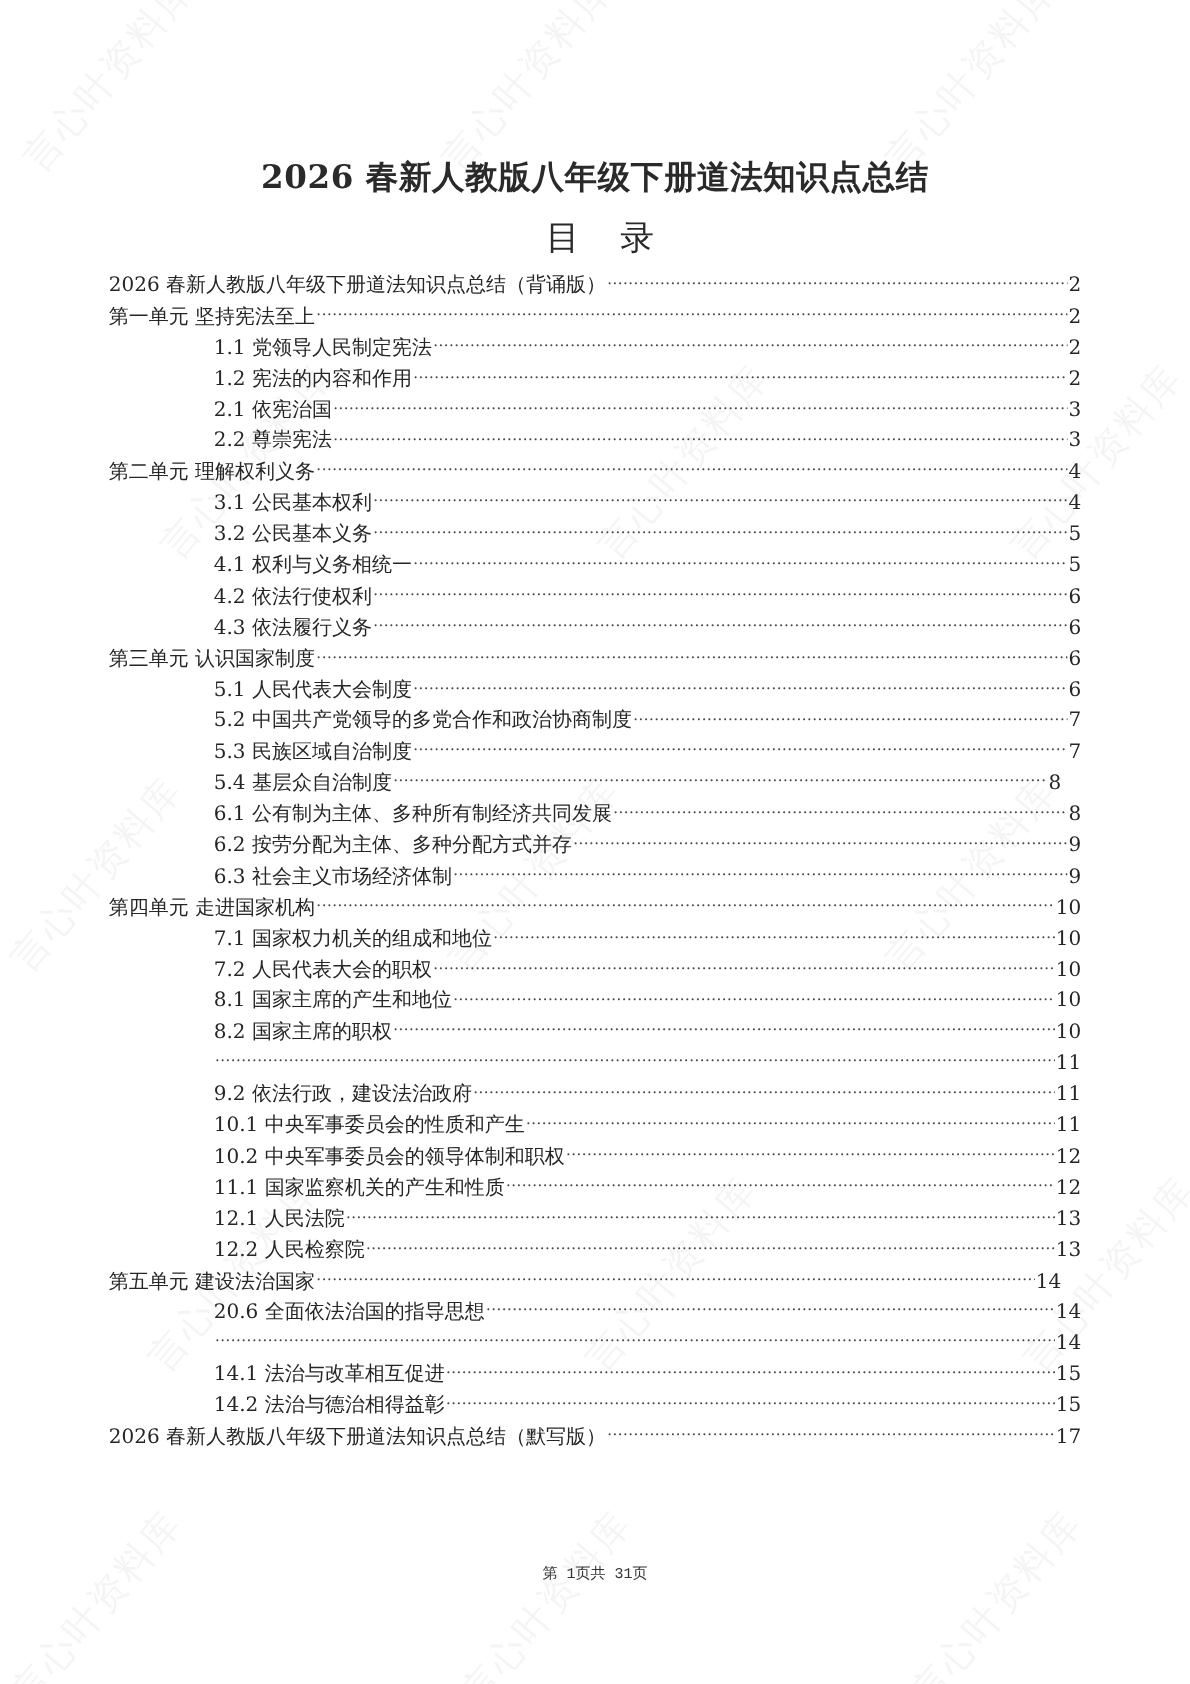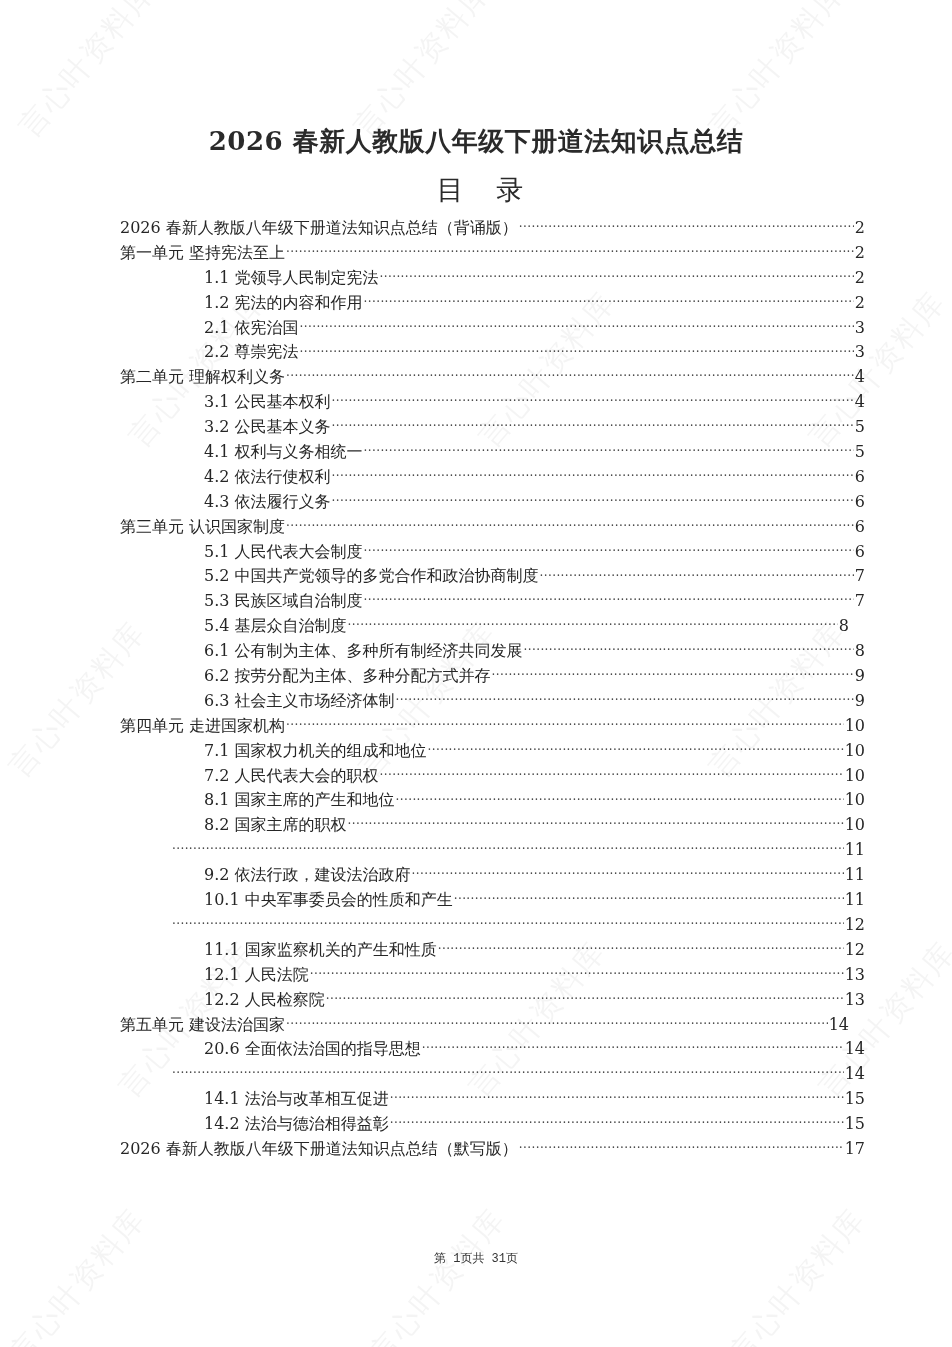--- a/index.html
+++ b/index.html
@@ -73,21 +73,20 @@
       line-height: 24.9px;
       color: #262626;
       white-space: nowrap;
       cursor: pointer;
     }
     .toc-row.lvl2 {
       padding-left: 84px;
     }
     .toc-row .label {
       flex: 0 0 auto;
-      margin-left: 33px;
     }
     .toc-row .leader {
       flex: 1 1 auto;
       overflow: hidden;
       margin: 0 1px;
       position: relative;
       height: 1em;
     }
     .toc-row .leader::before {
       content: "................................................................................................................................................................................................................................................";
@@ -275,20 +274,21 @@
         <span class="label">9.2 依法行政，建设法治政府</span>
         <span class="leader"></span>
         <span class="num">11</span>
       </div>
       <div class="toc-row lvl2">
         <span class="label">10.1 中央军事委员会的性质和产生</span>
         <span class="leader"></span>
         <span class="num">11</span>
       </div>
       <div class="toc-row lvl2">
+        <span class="label">10.2 中央军事委员会的领导体制和职权</span>
         <span class="leader"></span>
         <span class="num">12</span>
       </div>
       <div class="toc-row lvl2">
         <span class="label">11.1 国家监察机关的产生和性质</span>
         <span class="leader"></span>
         <span class="num">12</span>
       </div>
       <div class="toc-row lvl2">
         <span class="label">12.1 人民法院</span>

